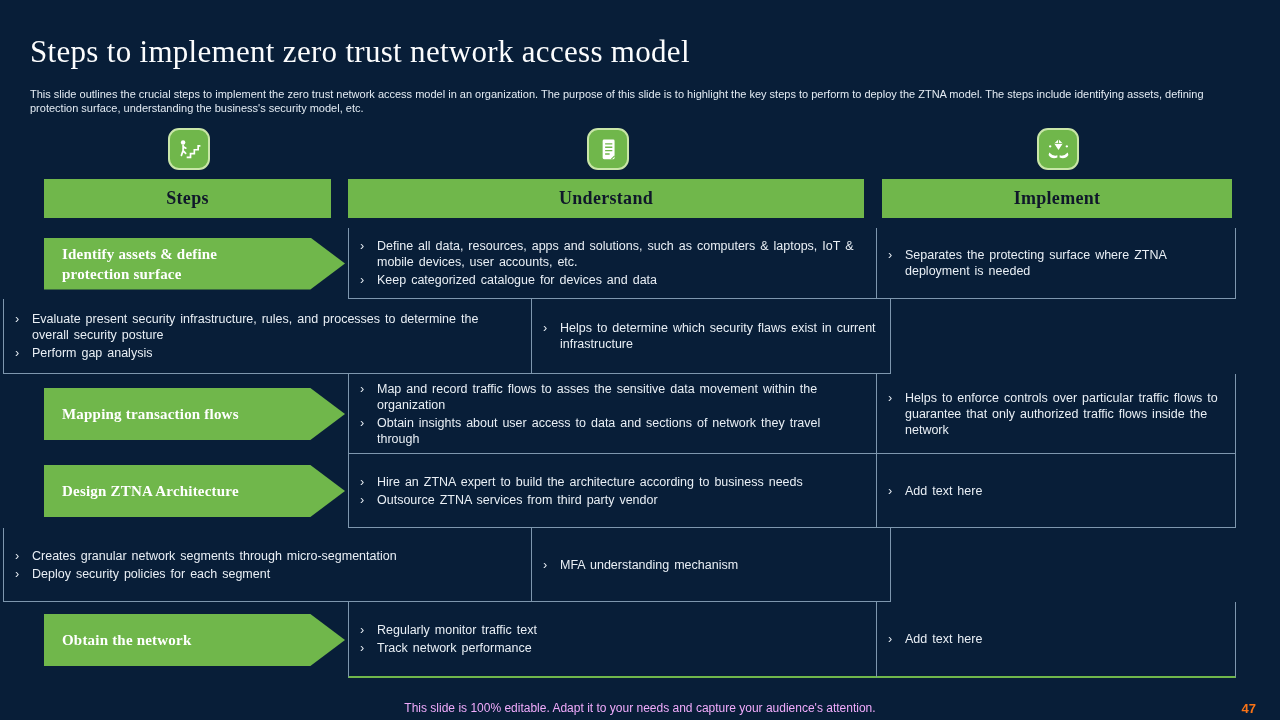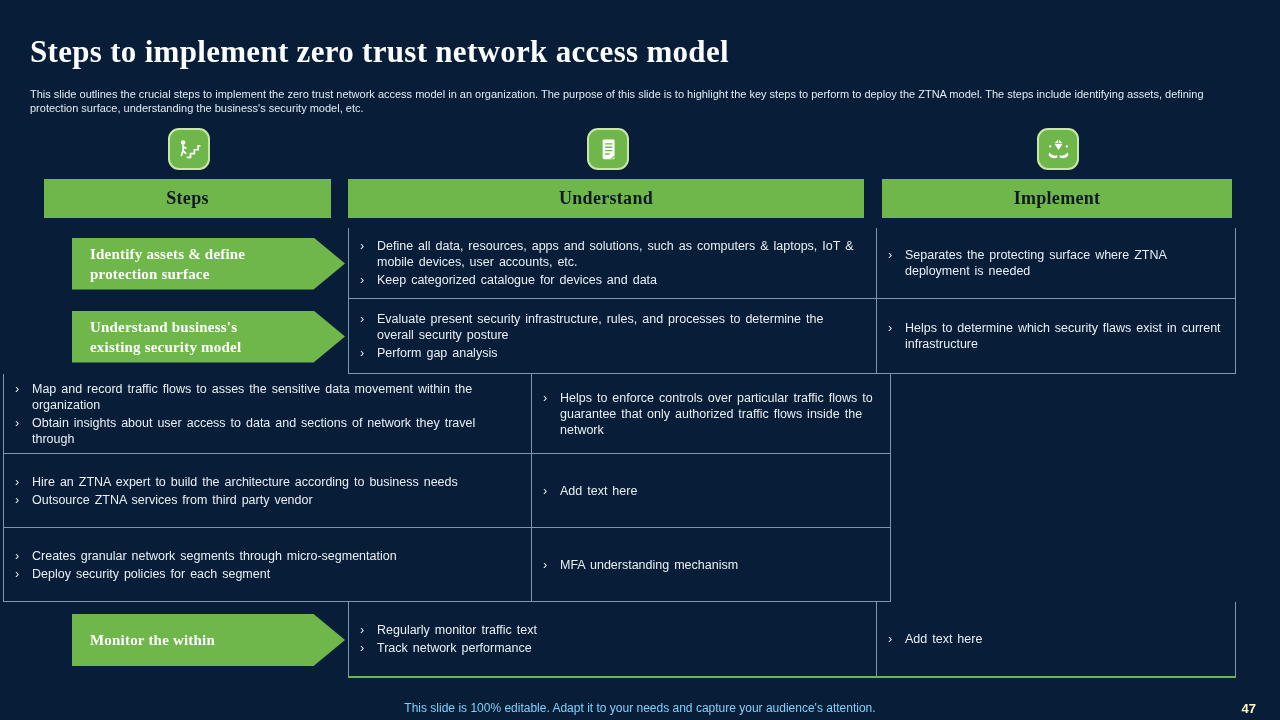--- a/index.html
+++ b/index.html
@@ -16,21 +16,21 @@
     position:relative;
     width:1280px;height:720px;
     background:var(--bg);
     overflow:hidden;
     font-family:"Liberation Sans", sans-serif;
     color:var(--text);
   }
   .title{
     position:absolute;left:30px;top:34px;width:1000px;
     font-family:"Liberation Serif", serif;
-    font-size:31px;font-weight:700;color:var(--white);
+    font-size:31px;font-weight:400;color:var(--white);
     letter-spacing:0.3px;
   }
   .subtitle{
     position:absolute;left:30px;top:87px;width:1200px;
     font-size:11px;line-height:14px;color:#E3EBF3;
   }
   .icon-box{
     position:absolute;top:128px;width:42px;height:42px;
     background:var(--green);
     border:2px solid var(--green-light);
@@ -59,21 +59,21 @@
     display:flex;align-items:center;
   }
   .arrow{
     width:301px;height:52px;
     background:var(--green);
     clip-path:polygon(0 0, 88.5% 0, 100% 50%, 88.5% 100%, 0 100%);
     display:flex;align-items:center;
     padding:0 58px 0 18px;
     font-family:"Liberation Serif", serif;
     font-size:15px;font-weight:700;color:#FFFFFF;
-    line-height:20px;letter-spacing:0.2px;margin-left:28px;
+    line-height:20px;letter-spacing:0.2px;
   }
   .cell-desc{
     margin-left:3px;width:529px;flex:0 0 529px;
     border-left:1px solid var(--divider);
     border-right:1px solid var(--divider);
     border-bottom:1px solid var(--divider);
     display:flex;align-items:center;
     padding:6px 14px 6px 8px;
   }
   .cell-ben{
@@ -85,25 +85,25 @@
   }
   .trow.last .cell-desc,.trow.last .cell-ben{
     border-bottom:2px solid var(--green);
   }
   ul.bullets{list-style:none;display:flex;flex-direction:column;gap:2px;width:100%;}
   ul.bullets li{display:flex;align-items:flex-start;}
   .bmark{flex:0 0 20px;width:20px;padding-left:3px;font-size:12.5px;line-height:16px;color:var(--text);}
   .btext{flex:1;font-size:12.5px;line-height:16px;color:var(--text);word-spacing:1.5px;}
   .footer-note{
     position:absolute;left:0;bottom:5px;width:1280px;
-    text-align:center;font-size:12px;color:#7dd3fc;
+    text-align:center;font-size:12px;color:#f0abfc;
   }
   .page-num{
     position:absolute;right:24px;bottom:4px;
-    font-size:13px;font-weight:700;color:#fef9c3;
+    font-size:13px;font-weight:700;color:#f97316;
   }
 </style>
 </head>
 <body>
 
 <h1 class="title">Steps to implement zero trust network access model</h1>
 <p class="subtitle">This slide outlines the crucial steps to implement the zero trust network access model in an organization. The purpose of this slide is to highlight the key steps to perform to deploy the ZTNA model. The steps include identifying assets, defining protection surface, understanding the business's security model, etc.</p>
 
 <div class="icon-box" style="left:168px;">
   <svg viewBox="0 0 24 24" fill="none">
@@ -155,23 +155,20 @@
       <ul class="bullets">
         <li>
             <span class="bmark">›</span>
             <span class="btext">Separates the protecting surface where  ZTNA deployment is needed</span>
           </li>
       </ul>
     </div>
   </div>
 
   <div class="trow" style="height:75px">
-    <div class="cell-step">
-      <div class="arrow">Understand business's existing security model</div>
-    </div>
     <div class="cell-desc">
       <ul class="bullets">
         <li>
             <span class="bmark">›</span>
             <span class="btext">Evaluate present security infrastructure, rules, and processes to determine the overall security posture</span>
           </li>
         <li>
             <span class="bmark">›</span>
             <span class="btext">Perform gap analysis</span>
           </li>
@@ -181,20 +178,23 @@
       <ul class="bullets">
         <li>
             <span class="bmark">›</span>
             <span class="btext">Helps to determine which security flaws exist in current infrastructure</span>
           </li>
       </ul>
     </div>
   </div>
 
   <div class="trow" style="height:80px">
+    <div class="cell-step">
+      <div class="arrow">Mapping transaction flows</div>
+    </div>
     <div class="cell-desc">
       <ul class="bullets">
         <li>
             <span class="bmark">›</span>
             <span class="btext">Map and record traffic flows to asses the sensitive data movement within the organization</span>
           </li>
         <li>
             <span class="bmark">›</span>
             <span class="btext">Obtain insights about user access to data and sections of network they travel through</span>
           </li>
@@ -204,20 +204,23 @@
       <ul class="bullets">
         <li>
             <span class="bmark">›</span>
             <span class="btext">Helps to enforce controls over particular traffic flows to guarantee that only authorized traffic flows inside the network</span>
           </li>
       </ul>
     </div>
   </div>
 
   <div class="trow" style="height:74px">
+    <div class="cell-step">
+      <div class="arrow">Design ZTNA Architecture</div>
+    </div>
     <div class="cell-desc">
       <ul class="bullets">
         <li>
             <span class="bmark">›</span>
             <span class="btext">Hire an ZTNA expert to build the architecture according to business needs</span>
           </li>
         <li>
             <span class="bmark">›</span>
             <span class="btext">Outsource ZTNA services from third party vendor</span>
           </li>
@@ -251,21 +254,21 @@
         <li>
             <span class="bmark">›</span>
             <span class="btext">MFA understanding mechanism</span>
           </li>
       </ul>
     </div>
   </div>
 
   <div class="trow last" style="height:76px">
     <div class="cell-step">
-      <div class="arrow">Monitor the within</div>
+      <div class="arrow">Obtain the network</div>
     </div>
     <div class="cell-desc">
       <ul class="bullets">
         <li>
             <span class="bmark">›</span>
             <span class="btext">Regularly monitor traffic text</span>
           </li>
         <li>
             <span class="bmark">›</span>
             <span class="btext">Track network performance</span>

